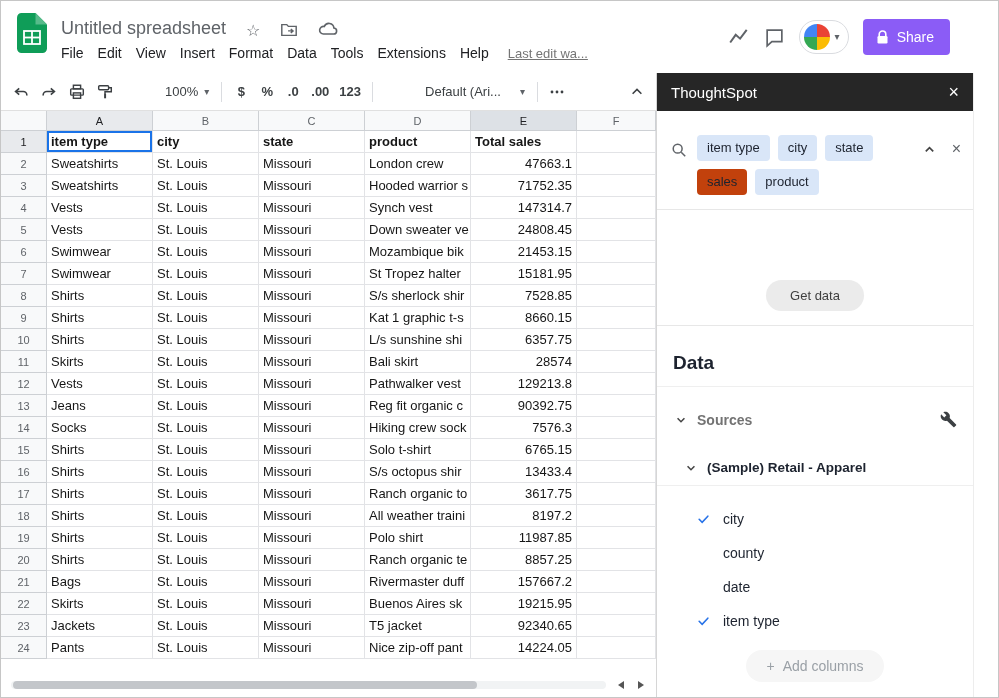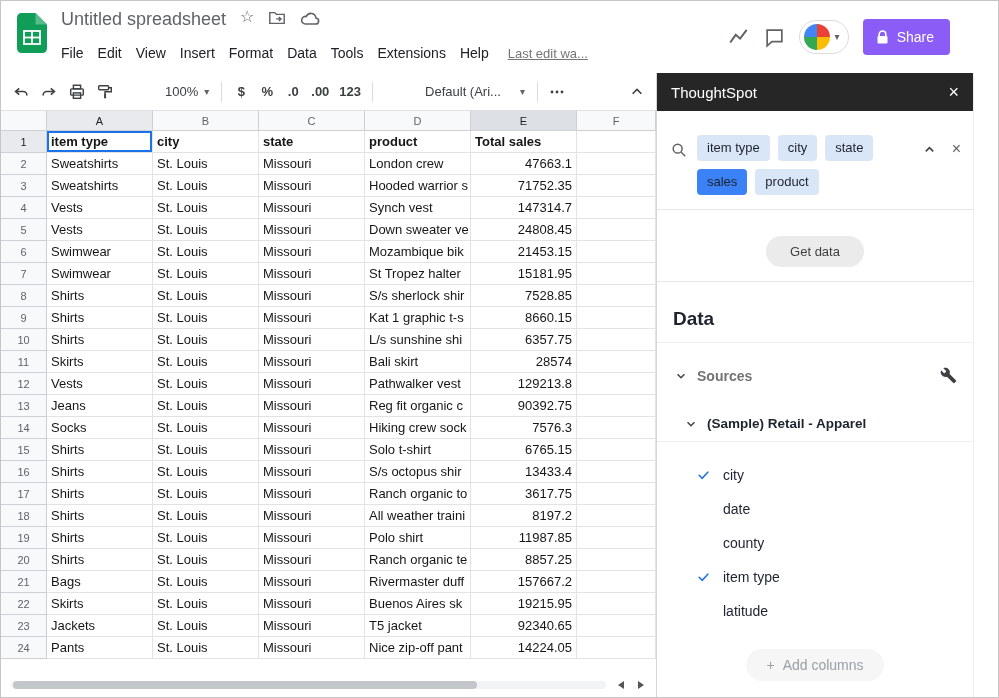--- a/index.html
+++ b/index.html
@@ -4,21 +4,21 @@
 <style>
   * { box-sizing:border-box; margin:0; padding:0; }
   body { font-family:"Liberation Sans", sans-serif; background:#fff; }
   .app { position:relative; width:999px; height:698px; border:1px solid #c6c6c6; background:#fff;
          display:flex; flex-direction:column; overflow:hidden; }
 
   
   .topbar { height:72px; flex:0 0 72px; display:flex; align-items:flex-start; padding:8px 48px 0 16px; }
   .logo-wrap { margin:4px 14px 0 0; display:flex; }
   .title-group { display:flex; flex-direction:column; }
-  .title-row { display:flex; align-items:flex-start; gap:14px; height:30px; }
+  .title-row { display:flex; align-items:flex-end; gap:20px; height:30px; }
   .doc-title { font-size:18px; color:#5f6368; white-space:nowrap; }
   .t-icon { color:#5f6368; font-size:16px; display:flex; align-items:center; line-height:1; }
   .menu-row { display:flex; align-items:center; height:28px; margin-left:-7px; }
   .menus { display:flex;align-items:flex-end; }
   .menu-item { padding:0 7px; font-size:14px; color:#202124; line-height:26px; border-radius:4px; white-space:nowrap; }
   .last-edit { margin-left:12px; font-size:13px; color:#757575; text-decoration:underline; white-space:nowrap; }
   .top-right { margin-left:auto; display:flex; align-items:center; gap:14px; margin-top:10px; }
   .h-icon { display:flex; color:#5f6368; }
   .avatar-pill { display:flex; align-items:center; gap:5px; border:1px solid #dadce0; border-radius:20px; padding:3px 8px 3px 4px; }
   .avatar { width:26px; height:26px; border-radius:50%;
@@ -69,21 +69,21 @@
                   justify-content:space-between; padding:0 14px; font-size:15px; }
   .panel-close { font-size:18px; line-height:1; }
   .search-block { display:flex; align-items:flex-start; padding:12px 12px 14px 14px; border-bottom:1px solid #e7e7e7; }
   .search-mag { margin-top:7px; display:flex; color:#5f6368; }
   .tokens { flex:1; display:flex; flex-wrap:wrap; gap:8px; margin:0 10px; }
   .chip { padding:4px 10px; border-radius:4px; font-size:13px; color:#1d232f; line-height:18px; white-space:nowrap; }
   .sctrl { display:flex; align-items:center; gap:16px; margin-top:6px; color:#5f6368; }
   .sctrl .x { font-size:16px; line-height:1; }
   .getdata-row { padding:14px 0; text-align:center; border-bottom:1px solid #e7e7e7; }
   .getdata-btn { background:#ebebeb; color:#3f3f3f; border:none; border-radius:17px; padding:8px 24px;
-                 font-size:13px; font-family:inherit; }
+                 font-size:13px; font-family:inherit;margin-top:44px; }
   .data-heading { padding:14px 16px 12px; font-size:19px; font-weight:700; color:#1d232f; border-bottom:1px solid #efefef; }
   .sources-row { display:flex; align-items:center; gap:10px; padding:12px 16px 10px 18px; font-size:14px;
                  font-weight:600; color:#737373; }
   .chev { display:flex; color:#444; }
   .wrench { margin-left:auto; display:flex; color:#3c4043; }
   .find-box { margin:4px 16px 16px; height:35px; border:1px solid #c2c2c2; border-radius:7px;
               display:flex; align-items:center; gap:8px; padding:0 10px; color:#757575; }
   .find-box input { border:none; outline:none; flex:1; font-size:14px; font-family:inherit; color:#333; background:transparent; }
   .find-box input::placeholder { color:#8a9097; }
   .group-row { display:flex; align-items:center; gap:10px; padding:10px 16px 10px 28px; font-size:13.5px;
@@ -437,21 +437,21 @@
         <span class="search-mag">
           <svg width="16" height="16" viewBox="0 0 18 18" fill="none" stroke="currentColor" stroke-width="1.7">
             <circle cx="7.5" cy="7.5" r="5"></circle>
               <path d="M11.5 11.5L16 16"></path>
           </svg>
         </span>
         <div class="tokens">
             <span class="chip" style="background: rgb(217, 230, 248);">item type</span>
             <span class="chip" style="background: rgb(217, 230, 248);">city</span>
             <span class="chip" style="background: rgb(217, 230, 248);">state</span>
-            <span class="chip" style="background: #3b82f6;">sales</span>
+            <span class="chip" style="background: #c2410c;">sales</span>
             <span class="chip" style="background: rgb(217, 230, 248);">product</span>
           </div>
         <div class="sctrl">
           <span class="chev">
             <svg width="13" height="13" viewBox="0 0 14 14" fill="none" stroke="currentColor" stroke-width="1.8">
               <path d="M3 9L7 5l4 4"></path>
             </svg>
           </span>
           <span class="x">×</span>
         </div>
@@ -490,36 +490,33 @@
       <div class="col-list">
           <div class="src-col">
             <span class="check">
               <svg width="13" height="13" viewBox="0 0 24 24">
                 <path d="M4 12.5l5.5 5.5L20 6.8" fill="none" stroke="#2873e8" stroke-width="3" stroke-linecap="round"></path>
               </svg>
             </span>
             <span>city</span>
           </div>
           <div class="src-col">
-            <span>date</span>
+            <span>county</span>
           </div>
           <div class="src-col">
-            <span>county</span>
+            <span>date</span>
           </div>
           <div class="src-col">
             <span class="check">
               <svg width="13" height="13" viewBox="0 0 24 24">
                 <path d="M4 12.5l5.5 5.5L20 6.8" fill="none" stroke="#2873e8" stroke-width="3" stroke-linecap="round"></path>
               </svg>
             </span>
             <span>item type</span>
           </div>
-          <div class="src-col">
-            <span>latitude</span>
-          </div>
         </div>
 
       <div class="add-cols">
         <span>+</span>
         <span>Add columns</span>
       </div>
     </div>
 
     <div class="right-strip"></div>
   </div>

